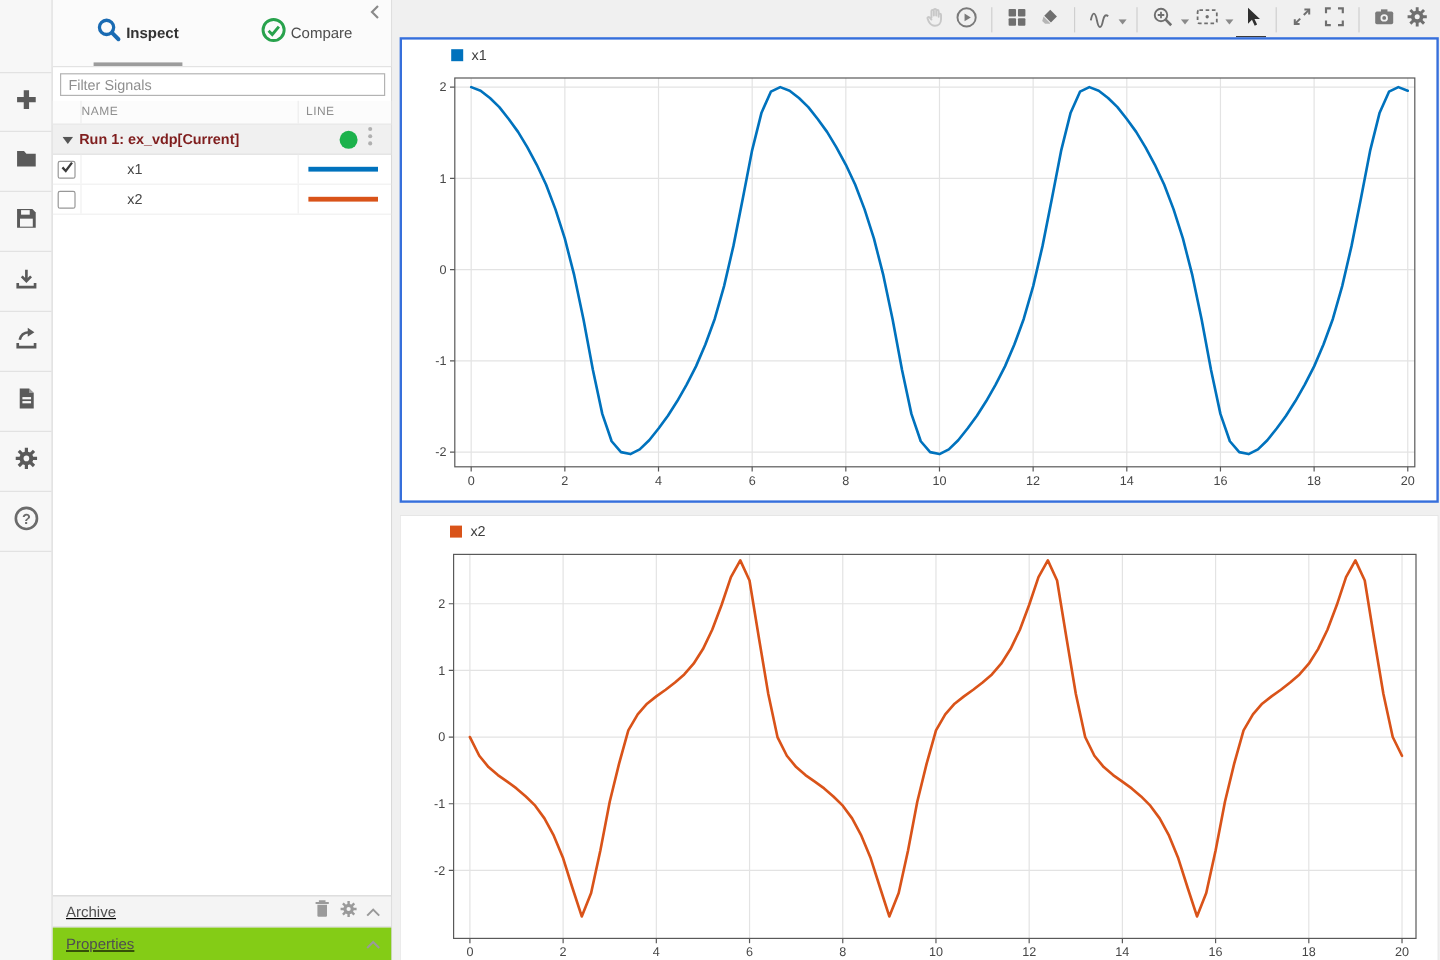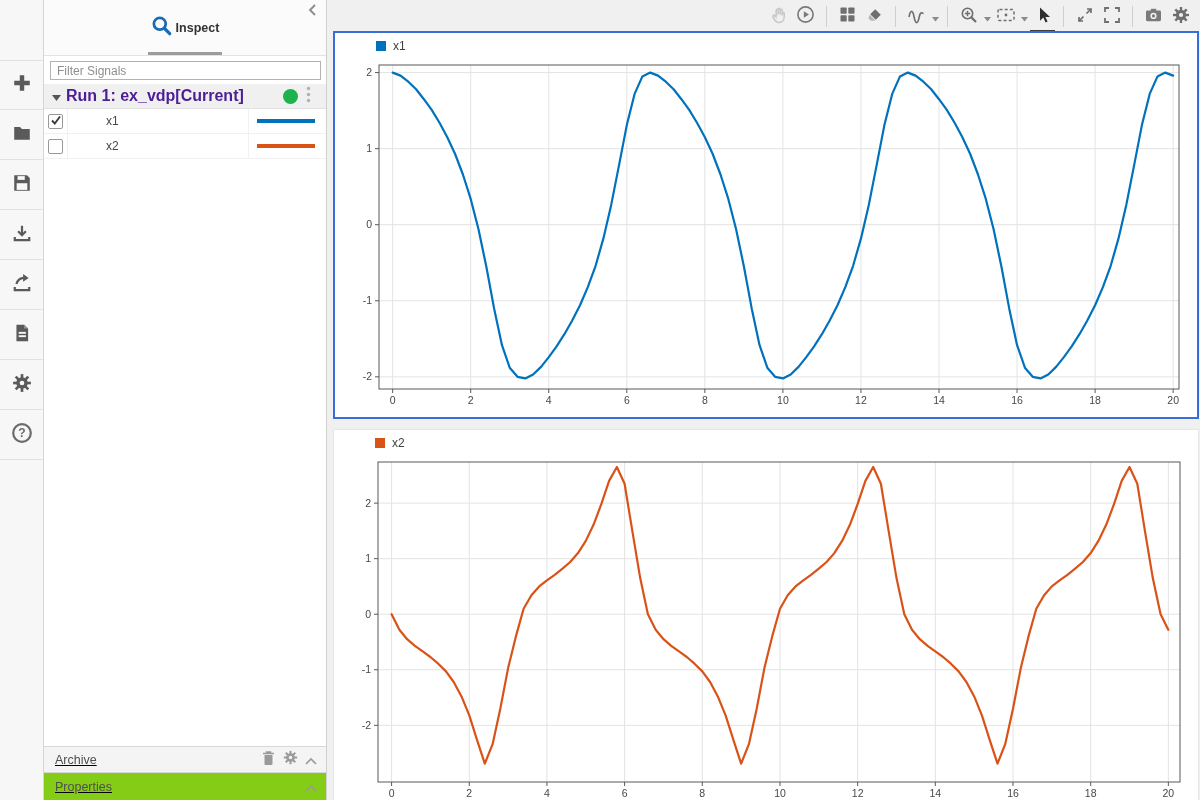--- a/index.html
+++ b/index.html
@@ -35,21 +35,21 @@
   .thead { height:20px; display:flex; align-items:center; font-size:10px; color:#8f8f8f;
     letter-spacing:0.4px; border-bottom:1px solid #e4e4e4; background:#fcfcfc; }
   .col-check { width:24px; height:100%; border-right:1px solid #ededed; }
   .col-name { flex:1; padding-left:0px; height:100%; display:flex; align-items:center; }
   .col-line { width:78px; height:100%; display:flex; align-items:center;
     border-left:1px solid #ededed; padding-left:6px; }
 
   .run-row { height:25px; display:flex; align-items:center; background:#f0f0f0;
     border-bottom:1px solid #e2e2e2; cursor:pointer; }
   .run-caret { margin:0 5px 0 8px; }
-  .run-label { font-size:16px; font-weight:bold; color:#4c1d95; flex:1; }
+  .run-label { font-size:12px; font-weight:bold; color:#7f1d1d; flex:1; }
   .run-dot { width:15px; height:15px; border-radius:50%; margin-right:8px; }
   .kebab { width:14px; margin-right:6px; cursor:pointer; }
 
   .sig-row { height:25px; display:flex; align-items:center; border-bottom:1px solid #f1f1f1; }
   .sig-check-col { width:24px; display:flex; justify-content:center; align-items:center;
     align-self:stretch; border-right:1px solid #f1f1f1; }
   .checkbox { width:15px; height:15px; background:#fff; border:1px solid #989898;
     border-radius:2px; display:flex; align-items:center; justify-content:center; cursor:pointer; }
   .sig-name { flex:1; font-size:12px; color:#474747; padding-left:38px; }
   .sig-line-col { width:78px; align-self:stretch; border-left:1px solid #f1f1f1;
@@ -170,31 +170,45 @@
       <div class="tab active">
         <span>
           <svg width="22" height="22" viewBox="0 0 20 20">
               <circle cx="8" cy="8" r="5.4" fill="none" stroke="#1a6bb3" stroke-width="2.5"></circle>
               <line x1="12.2" y1="12.2" x2="17" y2="17" stroke="#1a6bb3" stroke-width="3" stroke-linecap="round"></line>
             </svg>
         </span>
         <span class="tab-label">Inspect</span>
         <i class="underline"></i>
       </div>
+      <div class="tab">
+        <span>
+          <svg width="22" height="22" viewBox="0 0 20 20">
+              <circle cx="10" cy="10" r="8" fill="none" stroke="#28a24c" stroke-width="2.2"></circle>
+              <path d="M6.2 10.6l2.8 2.8 5-6" fill="none" stroke="#28a24c" stroke-width="2.2"></path>
+            </svg>
+        </span>
+        <span class="tab-label">Compare</span>
+      </div>
       <span class="collapse-btn">
         <span>
           <svg width="14" height="14" viewBox="0 0 14 14">
               <path d="M9 2L4 7l5 5" fill="none" stroke="#8a8a8a" stroke-width="1.8"></path>
             </svg>
         </span>
       </span>
     </div>
 
     <input class="filter-input" type="text" placeholder="Filter Signals" style="">
 
+    <div class="thead">
+      <span class="col-check"></span>
+      <span class="col-name">NAME</span>
+      <span class="col-line">LINE</span>
+    </div>
 
     <div class="run-row">
       <span class="run-caret">
         <svg width="9" height="6" viewBox="0 0 9 6">
             <path d="M0 0h9L4.5 6z" fill="#555"></path>
           </svg>
       </span>
       <span class="run-label">Run 1: ex_vdp[Current]</span>
       <span class="run-dot" style="background: rgb(28, 178, 76);"></span>
       <span class="kebab">

